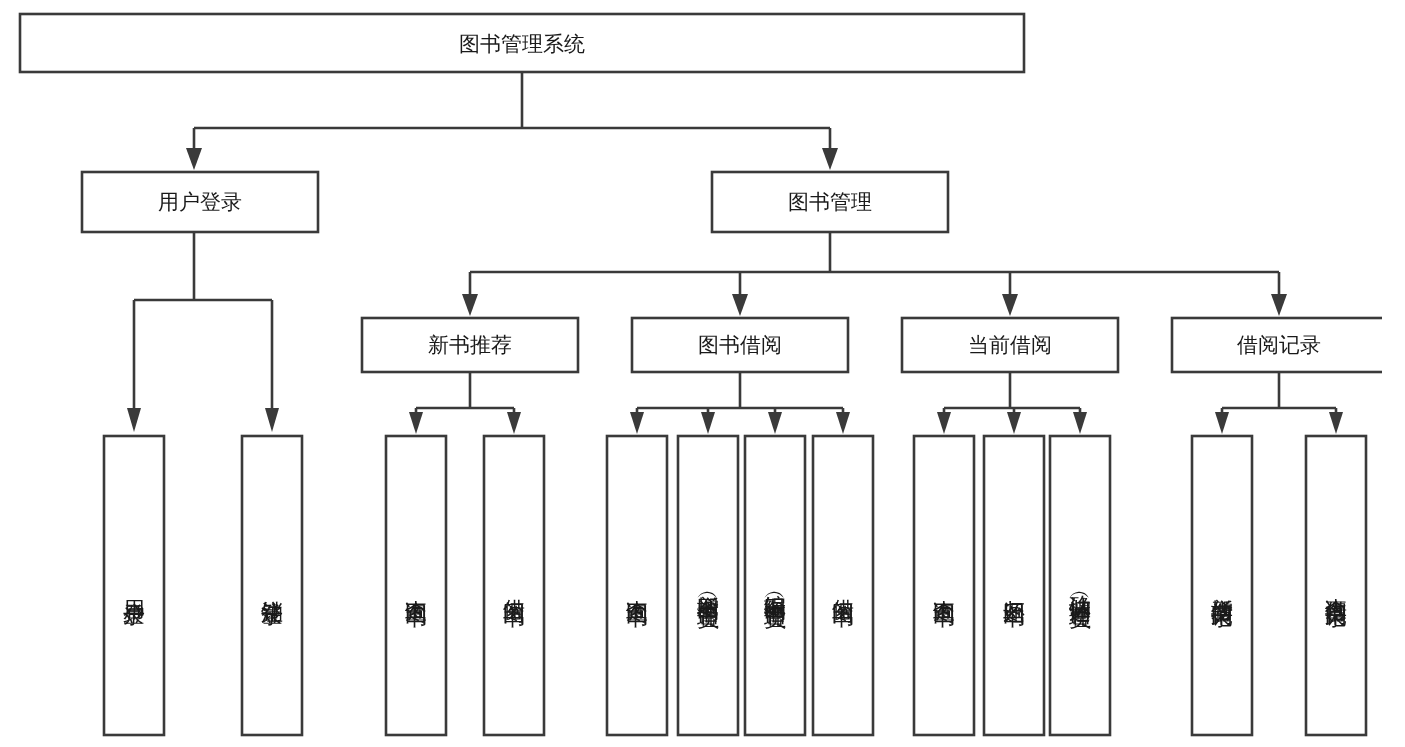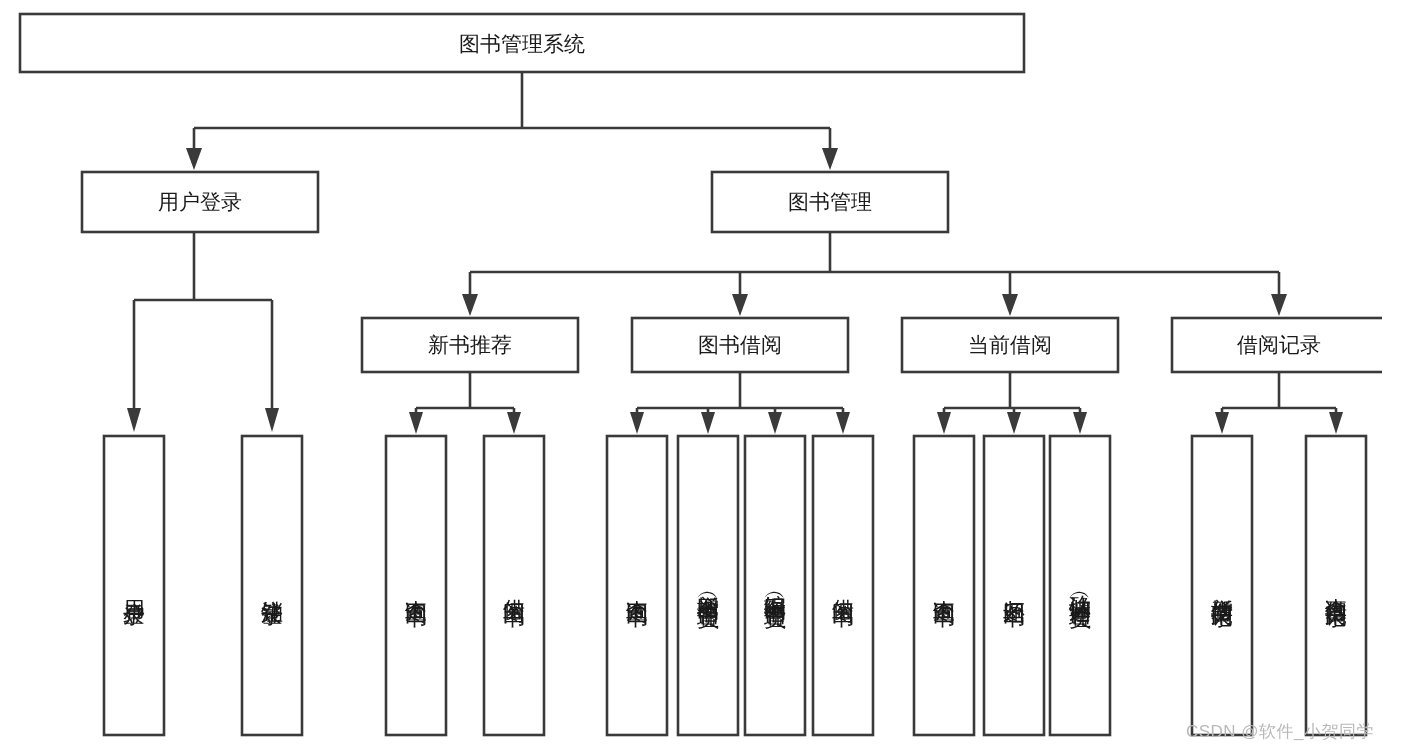--- a/index.html
+++ b/index.html
@@ -230,15 +230,14 @@
   <div class="leaf-label-wrap" style="left:745px; top:436px; width:60px; height:299px;">编辑图书（管理员）</div>
   <div class="leaf-label-wrap" style="left:813px; top:436px; width:60px; height:299px;">借阅图书</div>
 
   <div class="leaf-label-wrap" style="left:914px; top:436px; width:60px; height:299px;">查询图书</div>
   <div class="leaf-label-wrap" style="left:984px; top:436px; width:60px; height:299px;">归还图书</div>
   <div class="leaf-label-wrap" style="left:1050px; top:436px; width:60px; height:299px;">确认归还（管理员）</div>
 
   <div class="leaf-label-wrap" style="left:1192px; top:436px; width:60px; height:299px;">新增借阅记录</div>
   <div class="leaf-label-wrap" style="left:1306px; top:436px; width:60px; height:299px;">查询借阅记录</div>
 
-  <div class="watermark">CSDN @软件_小贺同学</div>
 
 </div>
 
 </body></html>

